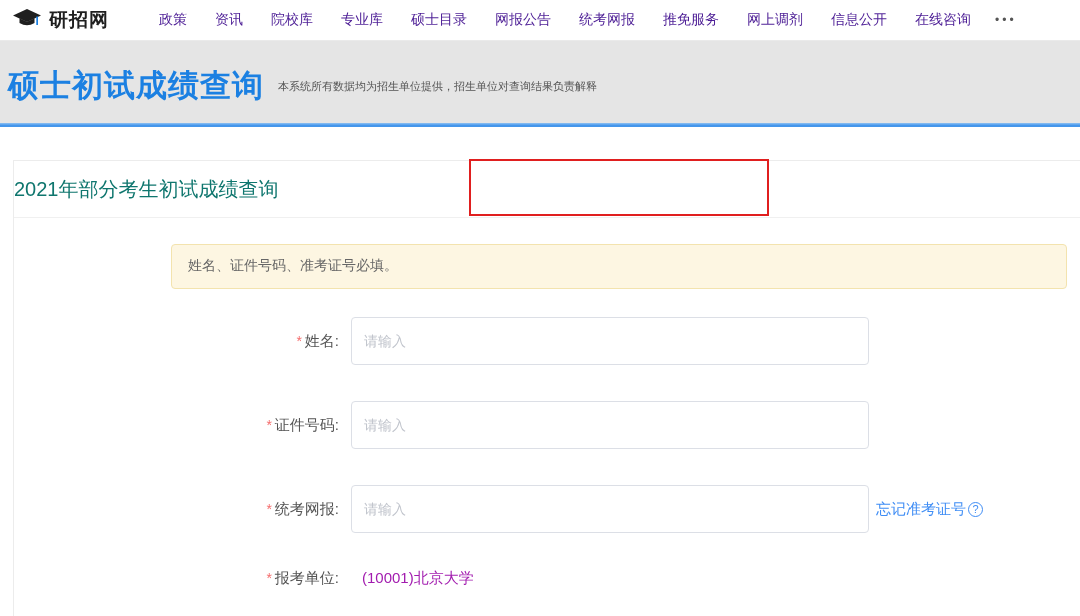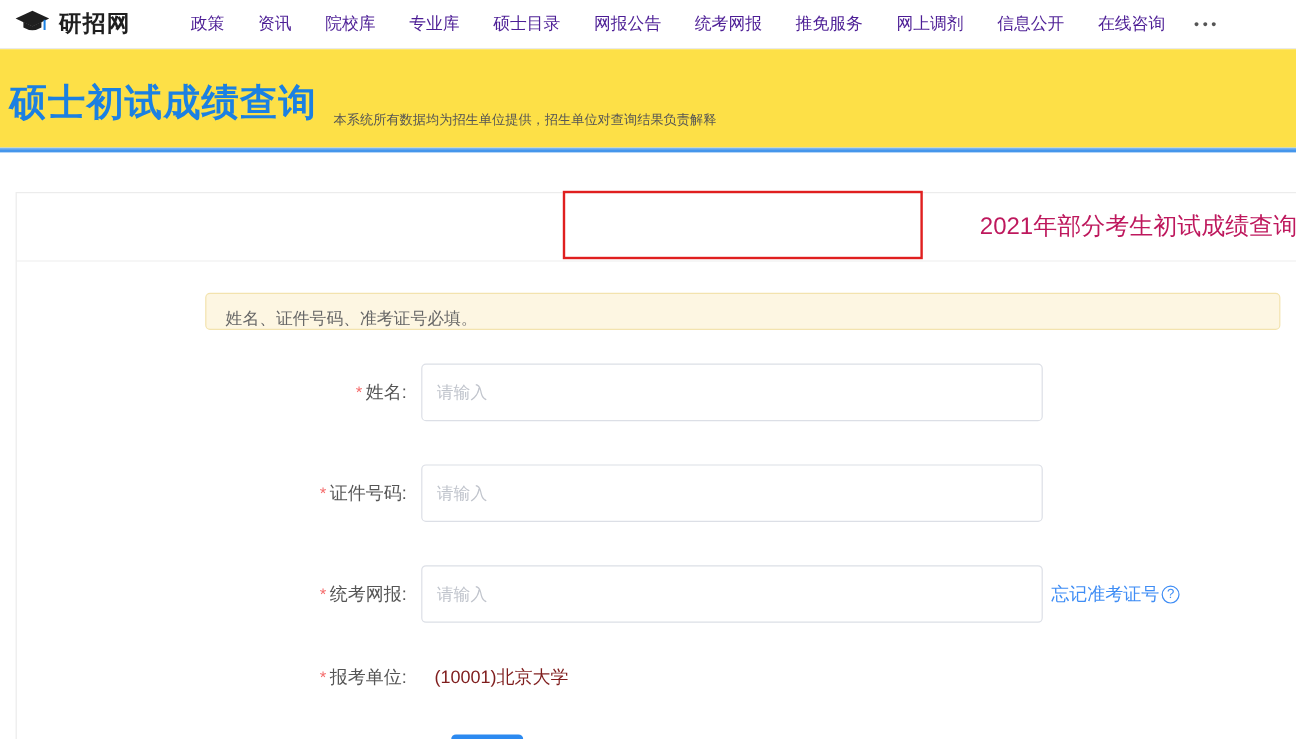--- a/index.html
+++ b/index.html
@@ -11,44 +11,44 @@
     height: 41px; display: flex; align-items: center;
     padding-left: 12px; border-bottom: 1px solid #eaeaea; background: #fff;
   }
   .brand { display: flex; align-items: center; gap: 7px; cursor: pointer; }
   .brand-text { font-size: 19px; font-weight: bold; color: #1f1f1f; letter-spacing: 1px; }
   .nav-items { display: flex; list-style: none; margin-left: 36px; align-items: center; }
   .nav-item { font-size: 14px; color: #4c1d95; padding: 0 14px; cursor: pointer; white-space: nowrap; }
   .nav-more { font-size: 12px; color: #555; letter-spacing: 3px; padding: 0 10px; cursor: pointer; }
 
   
-  .page-header { display: flex; align-items: flex-end; padding: 24px 0 16px 8px; background: #fde047; }
+  .page-header { display: flex; align-items: center; padding: 24px 0 16px 8px; background: #e5e5e5; }
   .page-title { font-size: 31px; font-weight: bold; color: var(--title-blue, #1b80e2); letter-spacing: 1px; }
   .page-subtitle { font-size: 11px; color: #555; margin-left: 14px; }
   .blue-divider { height: 4px; width: 100%;
     background: linear-gradient(180deg, #8ec1f3 0%, var(--divider-blue, #4596eb) 60%); }
 
   
   .card {
     margin: 33px 0 0 13px; width: 1210px; height: 462px;
     background: #fff; border: 1px solid #ececec;
   }
   .card-header { position: relative; height: 57px; border-bottom: 1px solid #f0f0f0; }
   .card-title {
-    text-align: right; line-height: 57px; font-size: 20px; color: #be185d;
+    text-align: left; line-height: 57px; font-size: 20px; color: #0f766e;
     width: 1067px; 
   }
   .red-annotation {
     position: absolute; left: 455px; top: -2px; width: 300px; height: 57px;
     border: 2px solid var(--annotation-red, #e01f1f); pointer-events: none;
   }
 
   .card-body { padding-top: 26px; }
   .alert {
-    margin-left: 157px; width: 896px; height: 31px;
+    margin-left: 157px; width: 896px; height: 45px;
     background: var(--alert-bg, #fdf6e2); border: 1px solid var(--alert-border, #f3e3ae);
     border-radius: 4px; padding: 12px 16px; font-size: 14px; color: #666;
   }
 
   
   .form { margin-top: 28px; }
   .form-row { display: flex; align-items: center; margin-bottom: 36px; }
   .form-label { width: 325px; text-align: right; font-size: 15px; color: #555; white-space: nowrap; }
   .required { color: var(--required-red, #f56c6c); margin-right: 3px; font-size: 14px; }
   .form-input {
@@ -60,21 +60,21 @@
   .forgot-link {
     margin-left: 7px; display: inline-flex; align-items: center;
     color: var(--link-blue, #3f8df5); font-size: 15px; cursor: pointer; text-decoration: none;
   }
   .help-circle {
     display: inline-flex; width: 15px; height: 15px; border: 1px solid currentColor;
     border-radius: 50%; align-items: center; justify-content: center;
     font-size: 11px; margin-left: 2px; line-height: 1;
   }
   .unit-row { margin-bottom: 38px; }
-  .form-value { margin-left: 23px; font-size: 15px; color: #7f1d1d; }
+  .form-value { margin-left: 23px; font-size: 15px; color: #a21caf; }
   .submit-btn {
     margin-left: 362px; width: 60px; height: 35px;
     background: var(--button-blue, #2c8af0); color: #fff; border: none; border-radius: 4px;
     font-size: 14px; cursor: pointer; font-family: inherit;
   }
 </style>
 </head>
 <body>
 
 <div class="nav">

